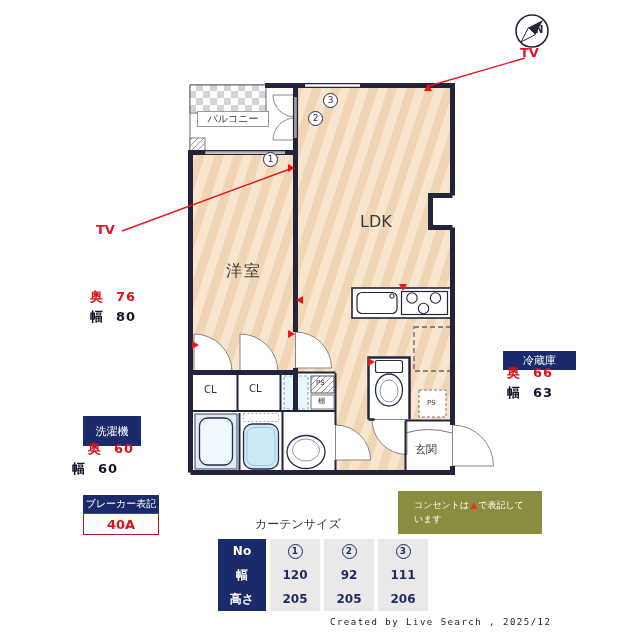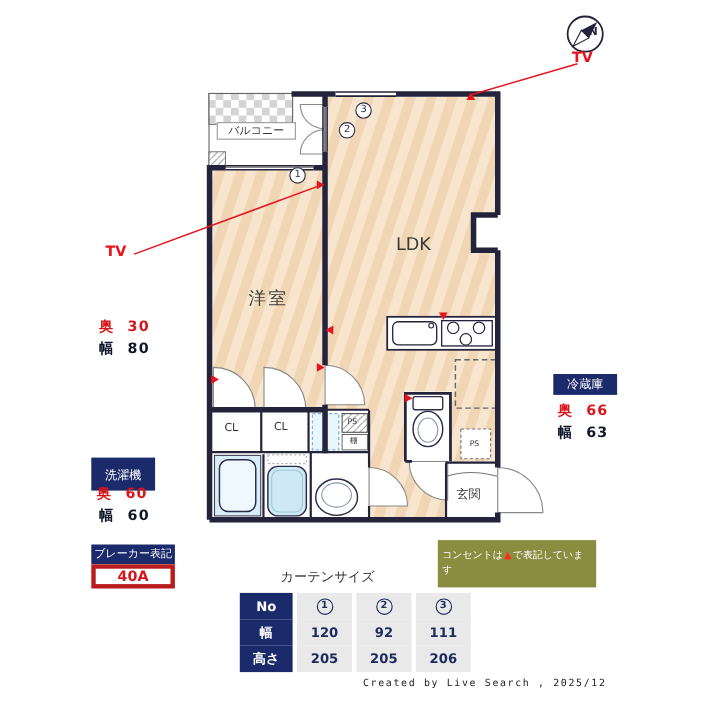--- a/index.html
+++ b/index.html
@@ -12,23 +12,23 @@
   .tiny-label{font-size:7px;color:#333;line-height:1}
   .balcony-label{background:#fff;border:1px solid #999;font-size:10px;color:#333;
                  display:flex;align-items:center;justify-content:center}
   .tv-label{color:#e8131d;font-size:13px;font-weight:bold}
   .meas{font-size:13px;font-weight:bold;letter-spacing:1px;white-space:nowrap}
   .meas .v{margin-left:12px}
   .red{color:#d8151a}
   .blue{color:#0f172a}
   .navy-box{background:#1b2a6b;color:#fff;display:flex;align-items:center;justify-content:center;
             font-size:11px;line-height:1}
-  .breaker-body{background:#fff;border:4px solid #b91c1c;display:flex;align-items:center;
+  .breaker-body{background:#fff;border:1px solid #b91c1c;display:flex;align-items:center;
                 justify-content:center;font-size:13px;font-weight:bold;color:#d8151a}
-  .note-box{background:#8a8d3f;color:#fff;font-size:9px;padding:7px 4px;line-height:1.6;width:144px}
+  .note-box{background:#8a8d3f;color:#fff;font-size:9px;padding:7px 16px;line-height:1.6;width:144px}
   .note-box .mark{color:#ff2a1e;margin:0 1px}
   .note-line2{letter-spacing:1.5px}
   .circle-num{display:inline-flex;align-items:center;justify-content:center;width:15px;height:15px;
               border:1px solid #2a2a4a;border-radius:50%;font-size:9px;color:#2a2a4a;background:#fff;line-height:1}
   .curtain-title{font-size:12px;color:#333;text-align:left}
   .t-row{display:flex;gap:4px;margin-bottom:0}
   .cell{width:50px;height:24px;display:flex;align-items:center;justify-content:center;font-size:12px}
   .cell.label{width:48px;background:#1b2a6b;color:#fff;font-weight:bold}
   .cell.val{background:#e9e9ea;color:#1d2a5e;font-weight:bold}
   .cell.val .circle-num{background:transparent;border-color:#1d2a5e;color:#1d2a5e;font-weight:bold}
@@ -161,35 +161,35 @@
   <span class="abs tiny-label" style="left:316px;top:380px">PS</span>
   <span class="abs tiny-label" style="left:318px;top:398px">棚</span>
   <span class="abs tiny-label" style="left:427px;top:400px">PS</span>
   <span class="abs small-label" style="left:415px;top:442px;font-size:11px">玄関</span>
 
   <span class="abs circle-num" style="left:263px;top:152px">1</span>
   <span class="abs circle-num" style="left:308px;top:111px">2</span>
   <span class="abs circle-num" style="left:323px;top:93px">3</span>
 
   <div class="abs meas red" style="left:90px;top:288px">
-    <span>奥</span><span class="v">30</span>
+    <span>奥</span><span class="v">76</span>
   </div>
   <div class="abs meas blue" style="left:90px;top:308px">
     <span>幅</span><span class="v">80</span>
   </div>
 
   <div class="abs navy-box" style="left:83px;top:416px;width:58px;height:30px">洗濯機</div>
   <div class="abs meas red" style="left:88px;top:440px">
     <span>奥</span><span class="v">60</span>
   </div>
-  <div class="abs meas blue" style="left:90px;top:460px">
+  <div class="abs meas blue" style="left:72px;top:460px">
     <span>幅</span><span class="v">60</span>
   </div>
 
-  <div class="abs navy-box" style="left:503px;top:340px;width:58px;height:19px">冷蔵庫</div>
+  <div class="abs navy-box" style="left:503px;top:351px;width:73px;height:19px">冷蔵庫</div>
   <div class="abs meas red" style="left:507px;top:364px">
     <span>奥</span><span class="v">66</span>
   </div>
   <div class="abs meas blue" style="left:507px;top:384px">
     <span>幅</span><span class="v">63</span>
   </div>
 
   <div class="abs navy-box" style="left:83px;top:495px;width:76px;height:18px;font-size:10px">ブレーカー表記</div>
   <div class="abs breaker-body" style="left:83px;top:513px;width:76px;height:22px">40A</div>
 

